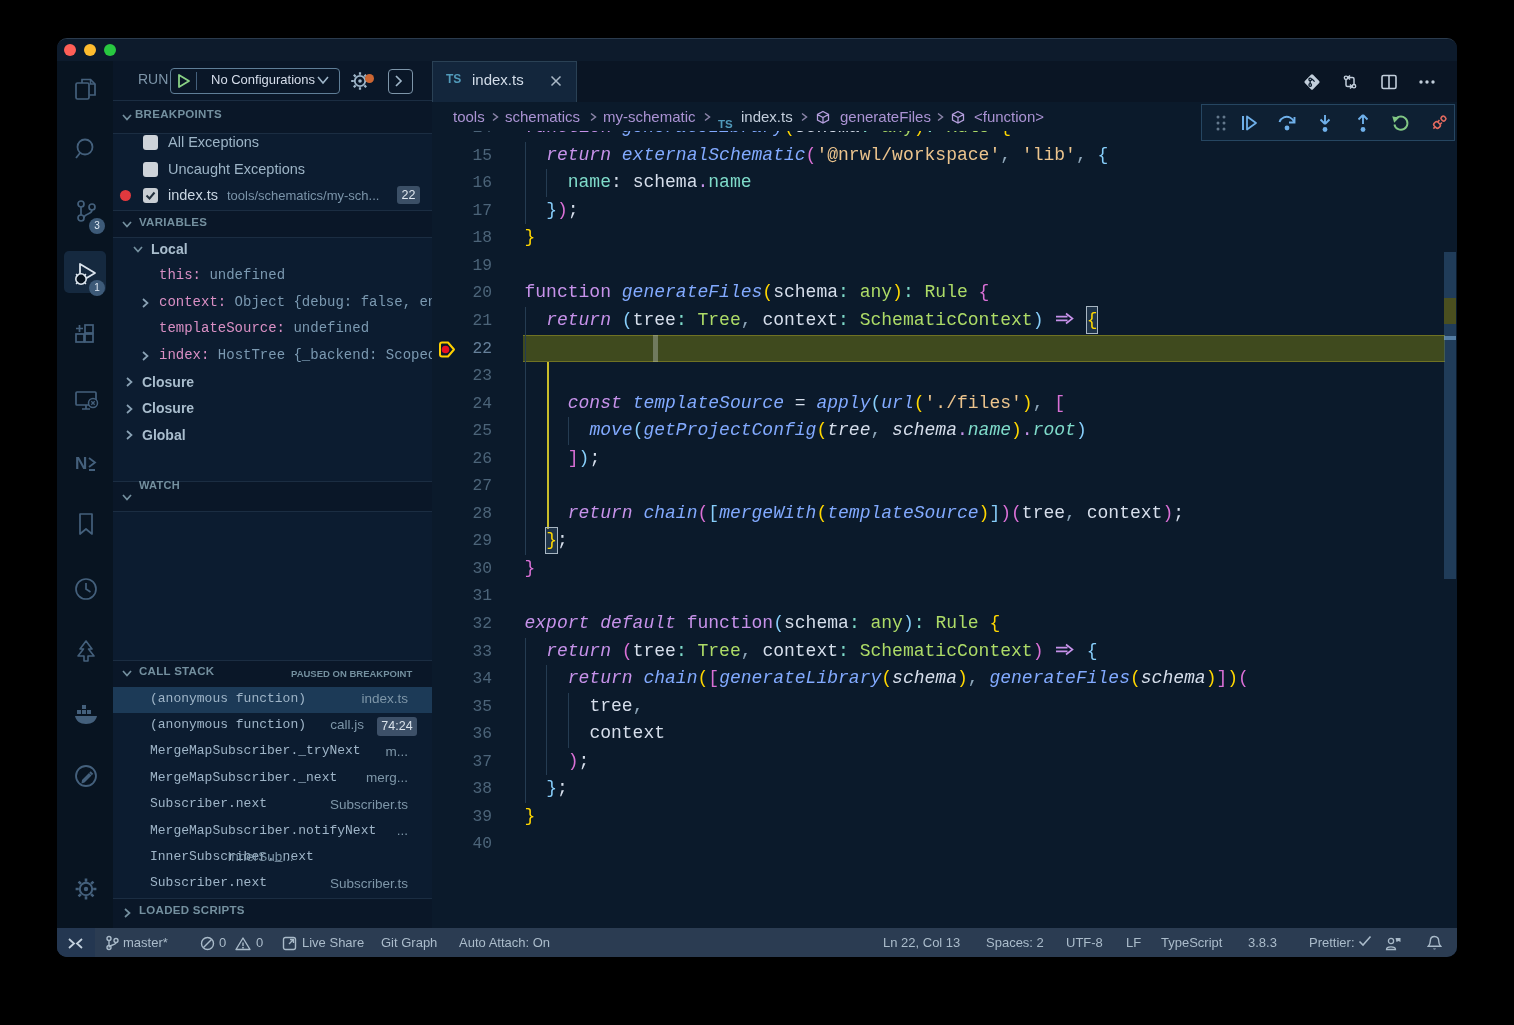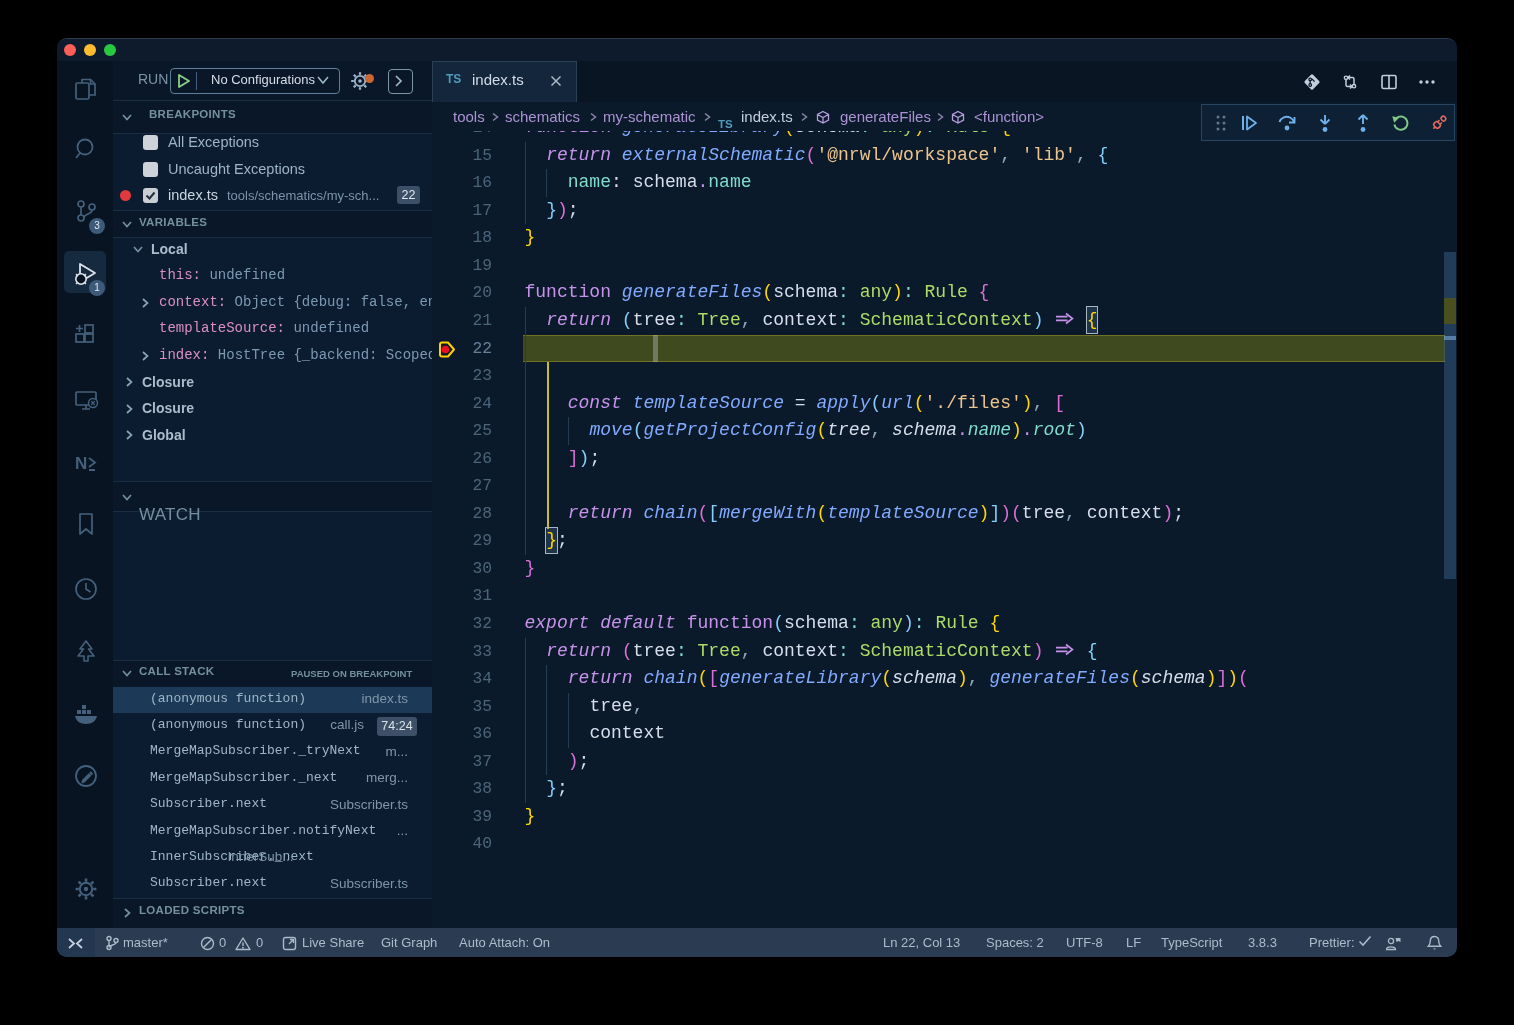--- a/index.html
+++ b/index.html
@@ -196,21 +196,21 @@
       <div class="abs" style="left:0;top:420px;width:319px;height:1px;background:#1b2d42"></div>
       <div class="abs" style="left:0;top:450px;width:319px;height:1px;background:#1b2d42"></div>
       <div class="abs" style="left:0;top:599px;width:319px;height:1px;background:#1b2d42"></div>
       <div class="abs" style="left:0;top:626px;width:319px;height:1px;background:#1b2d42"></div>
       <div class="abs" style="left:0;top:837px;width:319px;height:1px;background:#1b2d42"></div>
       <div class="abs" style="left:8px;top:50px">
         <svg width="12" height="12" viewBox="0 0 12 12" style="">
           <path d="M2 4 L6 8.5 L10 4" fill="none" stroke="#74909f" stroke-width="1.7"></path>
         </svg>
       </div>
-      <div class="abs" style="left:36px;top:47px;font-weight:bold;font-size:11.5px;letter-spacing:0.3px;color:#74909f">BREAKPOINTS</div>
+      <div class="abs" style="left:22px;top:47px;font-weight:bold;font-size:11.5px;letter-spacing:0.3px;color:#74909f">BREAKPOINTS</div>
       <div class="abs" style="left:30px;top:74px;width:15px;height:15px;background:#ced3d9;border-radius:3px"></div>
       <div class="abs" style="left:55px;top:73px;color:#9db4c6;font-size:14.5px">All Exceptions</div>
       <div class="abs" style="left:30px;top:100.5px;width:15px;height:15px;background:#ced3d9;border-radius:3px"></div>
       <div class="abs" style="left:55px;top:99.5px;color:#9db4c6;font-size:14.5px">Uncaught Exceptions</div>
       <div class="abs" style="left:7px;top:129px;width:11px;height:11px;border-radius:50%;background:#e0393e"></div>
       <div class="abs" style="left:30px;top:127px;width:15px;height:15px;background:#c9ced4;border-radius:3px">
         <svg width="15" height="15" viewBox="0 0 15 15" style="">
           <path d="M3.5 7.5 L6.5 10.5 L11.5 4.5" fill="none" stroke="#23303d" stroke-width="2"></path>
         </svg>
       </div>
@@ -259,21 +259,21 @@
         <svg width="12" height="12" viewBox="0 0 12 12" style="">
           <path d="M4 2 L8.5 6 L4 10" fill="none" stroke="#8aa2b5" stroke-width="1.7"></path>
         </svg>
       </div>
       <div class="abs" style="left:29px;top:365.5px;font-weight:bold;font-size:14px;color:#a9bdcd">Global</div>
       <div class="abs" style="left:8px;top:430px">
         <svg width="12" height="12" viewBox="0 0 12 12" style="">
           <path d="M2 4 L6 8.5 L10 4" fill="none" stroke="#74909f" stroke-width="1.7"></path>
         </svg>
       </div>
-      <div class="abs" style="left:26px;top:444px;font-weight:normal;font-size:17px;letter-spacing:0.3px;color:#74909f">WATCH</div>
+      <div class="abs" style="left:26px;top:418px;font-weight:bold;font-size:11px;letter-spacing:0.3px;color:#74909f">WATCH</div>
       <div class="abs" style="left:8px;top:606px">
         <svg width="12" height="12" viewBox="0 0 12 12" style="">
           <path d="M2 4 L6 8.5 L10 4" fill="none" stroke="#74909f" stroke-width="1.7"></path>
         </svg>
       </div>
       <div class="abs" style="left:26px;top:604px;font-weight:bold;font-size:11.5px;letter-spacing:0.3px;color:#74909f">CALL STACK</div>
       <div class="abs" style="left:178px;top:607px;font-weight:bold;font-size:9.5px;color:#74909f">PAUSED ON BREAKPOINT</div>
       <div class="abs" style="left:0;top:625.8px;width:319px;height:26.4px;background:#1c3a57"></div>
       <div class="abs mono" style="left:37px;top:629.5px;font-size:13px;color:#9fb5c8;white-space:pre">(anonymous function)</div>
       <div class="abs" style="left:0;top:630.0px;width:295px;text-align:right;font-size:13.5px;color:#7e96a8">index.ts</div>

